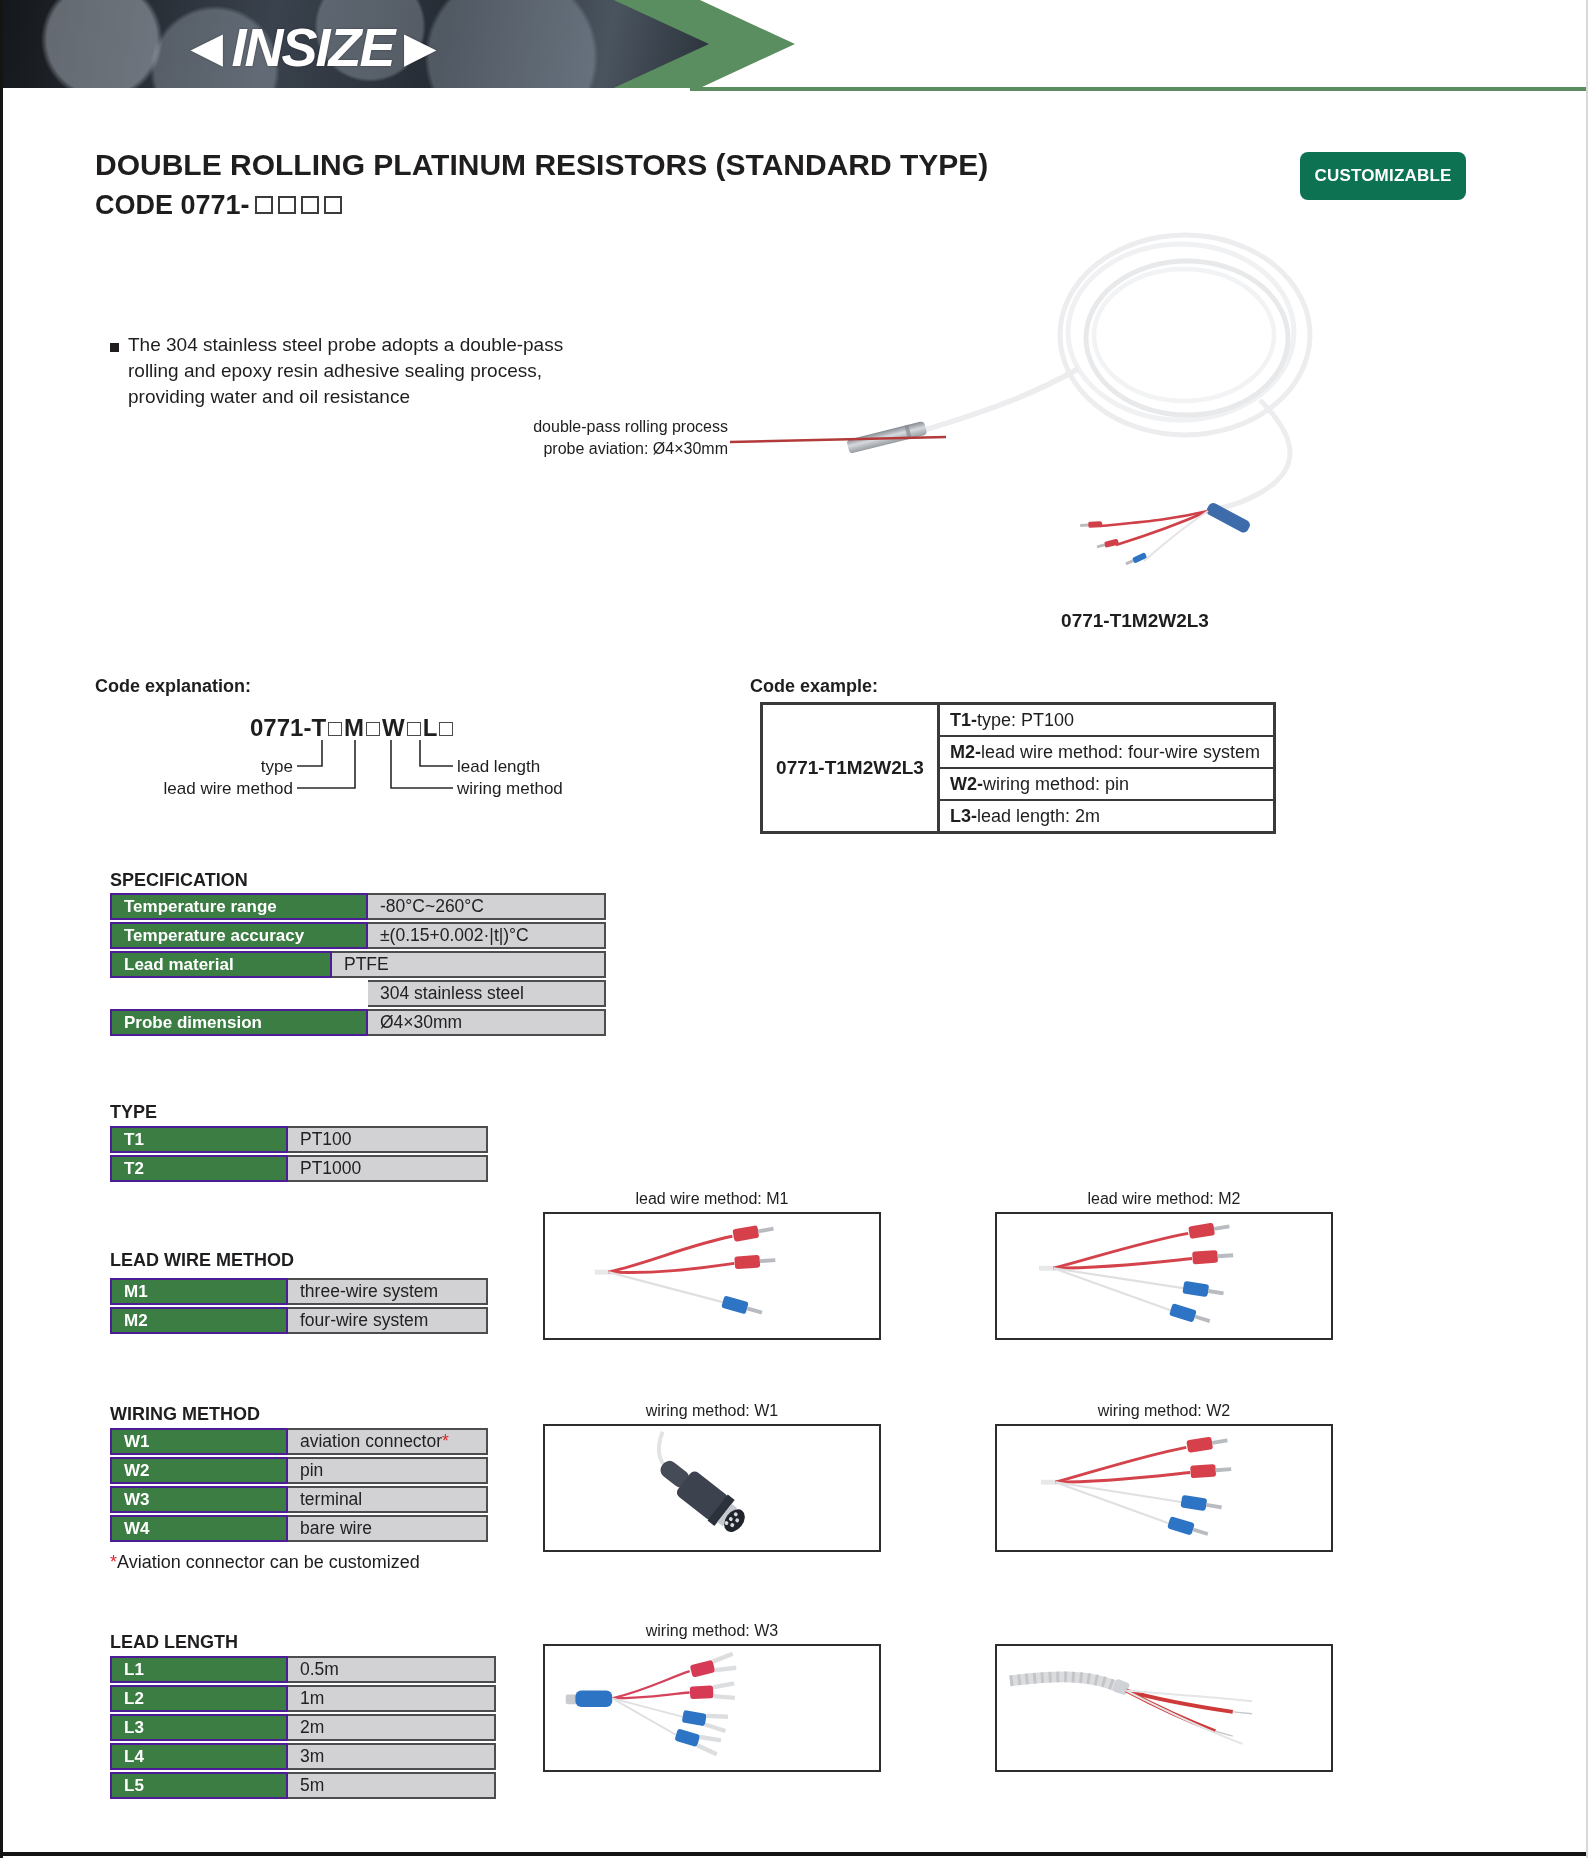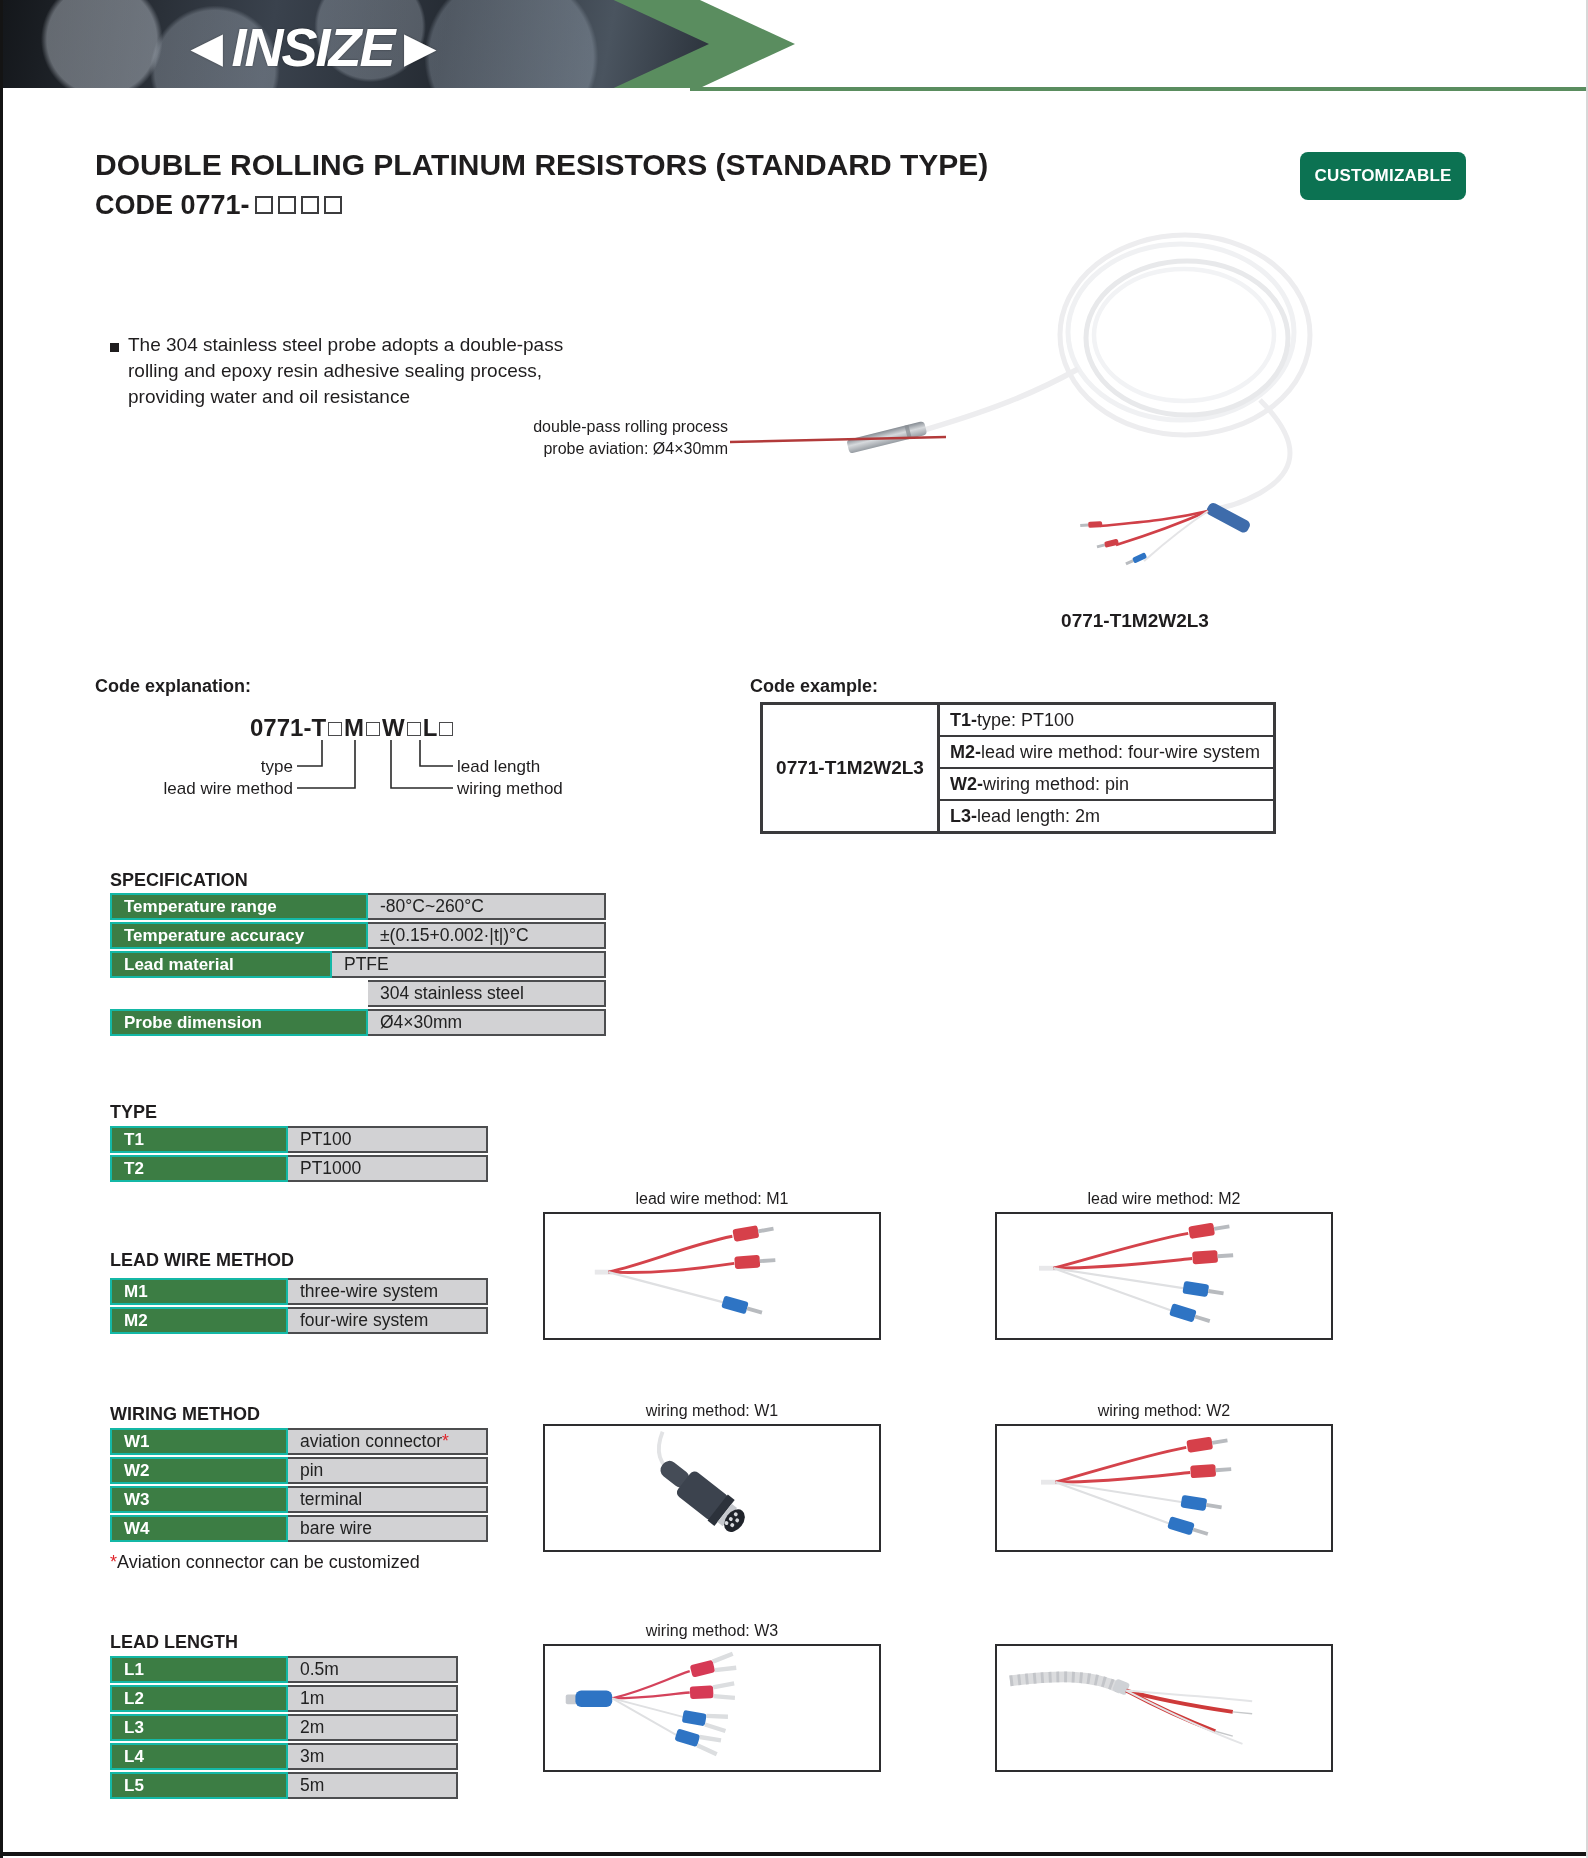--- a/index.html
+++ b/index.html
@@ -60,21 +60,21 @@
   .ex-left { width:174px; border-right:3px solid #3a3a3c; display:flex; align-items:center; justify-content:center;
     font-size:19px; font-weight:bold; }
   .ex-rows { flex:1; }
   .ex-row { height:30px; border-bottom:2px solid #3a3a3c; display:flex; align-items:center; padding-left:10px;
     font-size:18px; white-space:nowrap; }
   .ex-row:last-child { border-bottom:none; }
   .ex-row b { font-weight:bold; }
 
   
   .trow { display:flex; height:27px; margin-bottom:2px; }
-  .tlabel { background:#3c7d44; border:2px solid #14b8a6; color:#fff; font-weight:bold; font-size:17px;
+  .tlabel { background:#3c7d44; border:2px solid #4c1d95; color:#fff; font-weight:bold; font-size:17px;
     padding-left:12px; display:flex; align-items:center; box-sizing:border-box; }
   .tvalue { background:#d2d2d4; border:2px solid #4c4d4f; border-left:none; font-size:17.5px; color:#222;
     padding-left:12px; display:flex; align-items:center; box-sizing:border-box; flex:1; }
   .red { color:#e0262c; }
 
   .note { font-size:18px; }
 
   
   .fig-title { position:absolute; width:338px; text-align:center; font-size:16px; }
   .fig-box { position:absolute; width:338px; height:128px; border:2px solid #2d2d2f; background:#fff; box-sizing:border-box; }
@@ -271,21 +271,21 @@
           <span>bare wire</span>
           <span class="red"></span>
         </div>
       </div>
   </div>
   <div class="abs note" style="left:110px; top:1552px;">
     <span class="red">*</span><span>Aviation connector can be customized</span>
   </div>
 
   <div class="abs h-sec" style="left:110px; top:1632px;">LEAD LENGTH</div>
-  <div class="abs" style="left:110px; top:1656px; width:348px;">
+  <div class="abs" style="left:110px; top:1656px; width:386px;">
     <div class="trow">
         <div class="tlabel" style="width:178px;">L1</div>
         <div class="tvalue">0.5m</div>
       </div>
     <div class="trow">
         <div class="tlabel" style="width:178px;">L2</div>
         <div class="tvalue">1m</div>
       </div>
     <div class="trow">
         <div class="tlabel" style="width:178px;">L3</div>

